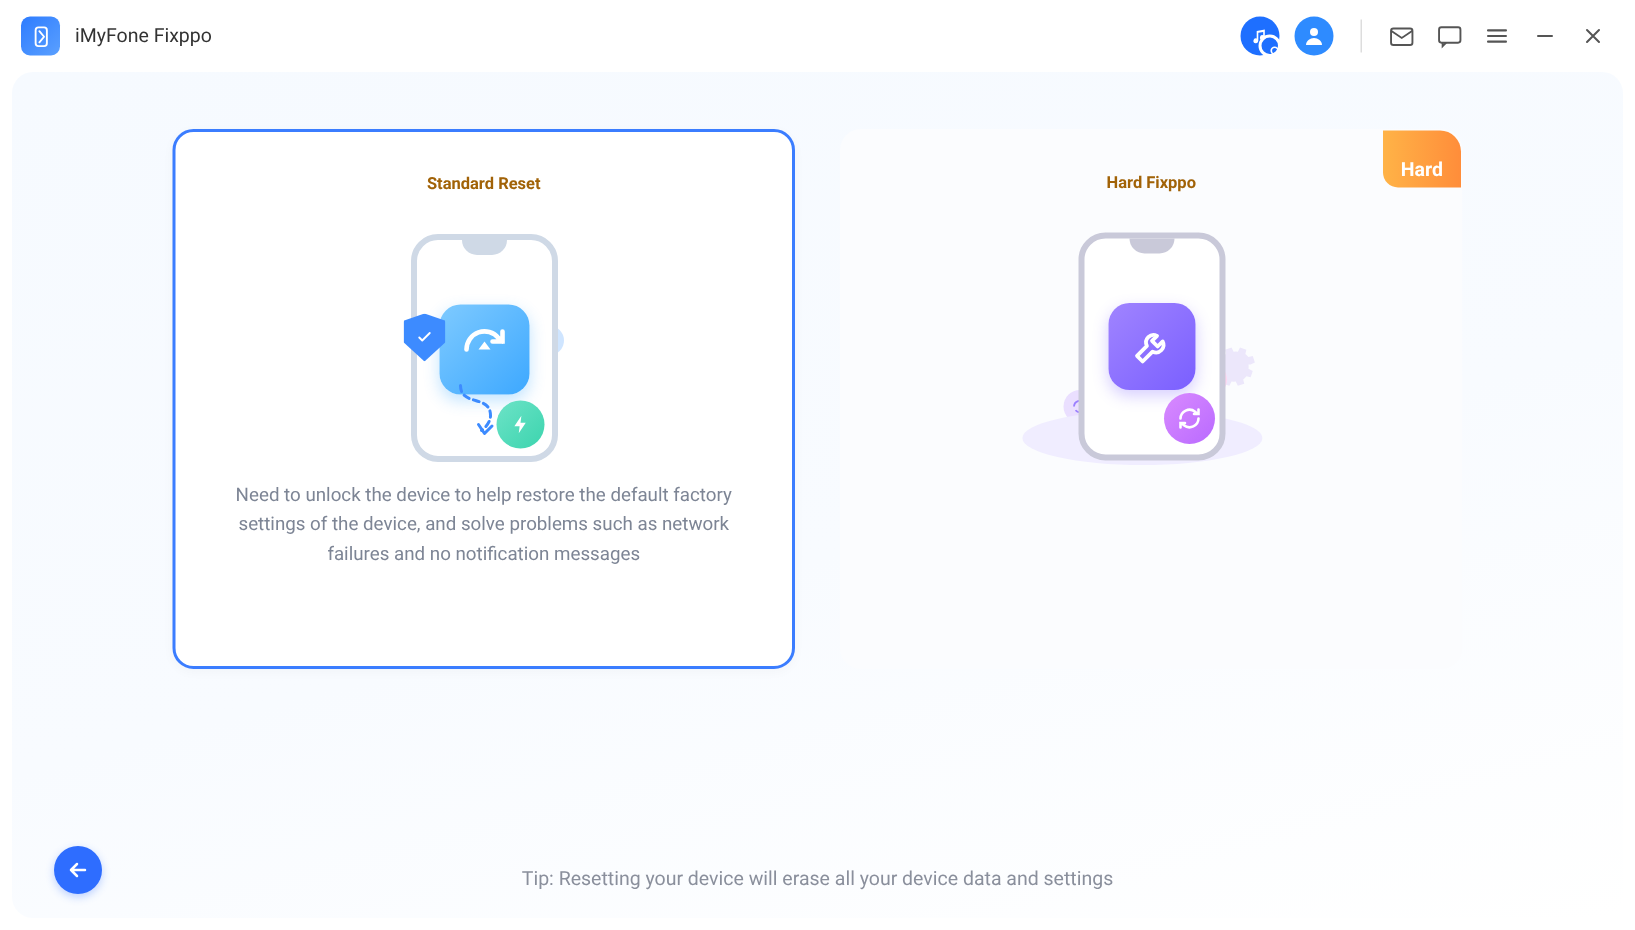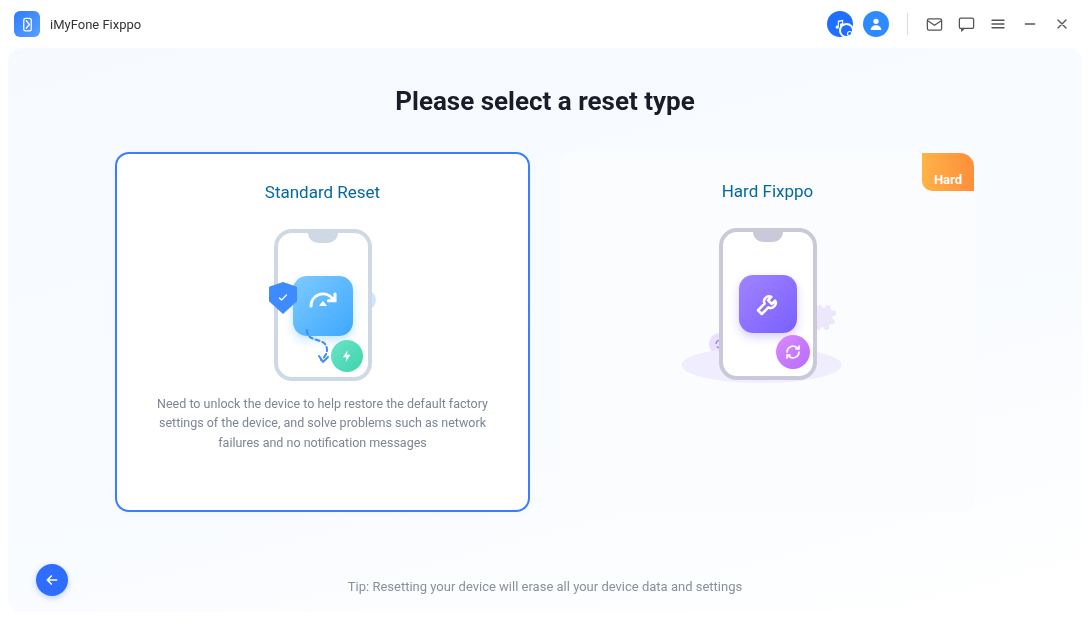--- a/index.html
+++ b/index.html
@@ -20,21 +20,21 @@
     
     .content { position: absolute; top: 48px; left: 8px; right: 8px; bottom: 8px; border-radius: 14px; background: linear-gradient(165deg, #f6faff 0%, #f8fbff 55%, #ffffff 100%); padding-top: 38px; }
     
     .page-title { text-align: center; font-size: 26px; font-weight: 700; color: #1a1d29; margin-bottom: 36px; }
     
     .cards { display: flex; justify-content: center; gap: 30px; padding: 0 90px; }
     
     .card { position: relative; width: 415px; height: 360px; border-radius: 14px; padding: 28px 24px 18px; display: flex; flex-direction: column; align-items: center; cursor: pointer; }
     .card.standard { background: #fff; border: 2px solid #3b7dff; box-shadow: 0 2px 8px rgba(0,0,0,0.03); }
     .card.hard { background: #fbfcfe; border: 1px solid transparent; }
-    .card-title { font-size: 17px; font-weight: 400; color: #0369a1; margin-bottom: 18px; }
+    .card-title { font-size: 11px; font-weight: 700; color: #a16207; margin-bottom: 18px; }
     .card-illus { width: 100%; height: 170px; display: flex; align-items: center; justify-content: center; position: relative; }
     .card-desc { font-size: 12.5px; line-height: 1.55; color: #7d8595; text-align: center; padding: 4px 6px; }
     .badge { position: absolute; top: 0; right: 0; padding: 19px 12px 4px; background: linear-gradient(90deg, #ffb347, #ff8d3a); color: #fff; font-size: 13px; font-weight: 700; border-radius: 0 14px 0 10px; }
     
     
     .phone { width: 98px; height: 152px; border: 4px solid #cfd9e6; border-radius: 18px; background: #fff; position: relative; z-index: 2; }
     .phone .notch { width: 30px; height: 10px; background: #cfd9e6; border-radius: 0 0 10px 10px; margin: 0 auto; }
     .tile-blue { position: absolute; width: 60px; height: 60px; border-radius: 14px; background: linear-gradient(135deg, #7ecaff, #3da8ff); display: flex; align-items: center; justify-content: center; z-index: 3; box-shadow: 0 4px 10px rgba(61,168,255,0.3); left: 50%; top: 56px; transform: translateX(-50%); }
     .shield { position: absolute; left: 128px; top: 62px; width: 28px; height: 32px; background: #3d8bff; border-radius: 6px 6px 10px 10px; clip-path: polygon(50% 0, 100% 15%, 100% 60%, 50% 100%, 0 60%, 0 15%); z-index: 4; display: flex; align-items: center; justify-content: center; }
     .cloud { position: absolute; right: 128px; top: 70px; width: 34px; height: 20px; background: #cfe5ff; border-radius: 12px; }
@@ -113,21 +113,20 @@
     </div>
     <div class="titlebar-btn">
       <svg width="16" height="16" viewBox="0 0 24 24" stroke="#555" stroke-width="2" stroke-linecap="round">
           <path d="M6 6l12 12M18 6L6 18"></path>
         </svg>
     </div>
   </div>
 </div>
 
 <div class="content">
-  <h1 class="page-title">Please select a reset type</h1>
 
   <div class="cards">
 
     <div class="card standard">
       <div class="card-title">Standard Reset</div>
       <div class="card-illus">
         <div class="shield">
           <svg width="12" height="12" viewBox="0 0 24 24" fill="none" stroke="#fff" stroke-width="2.5" stroke-linecap="round" stroke-linejoin="round">
               <path d="M5 12l4 4 10-10"></path>
             </svg>

